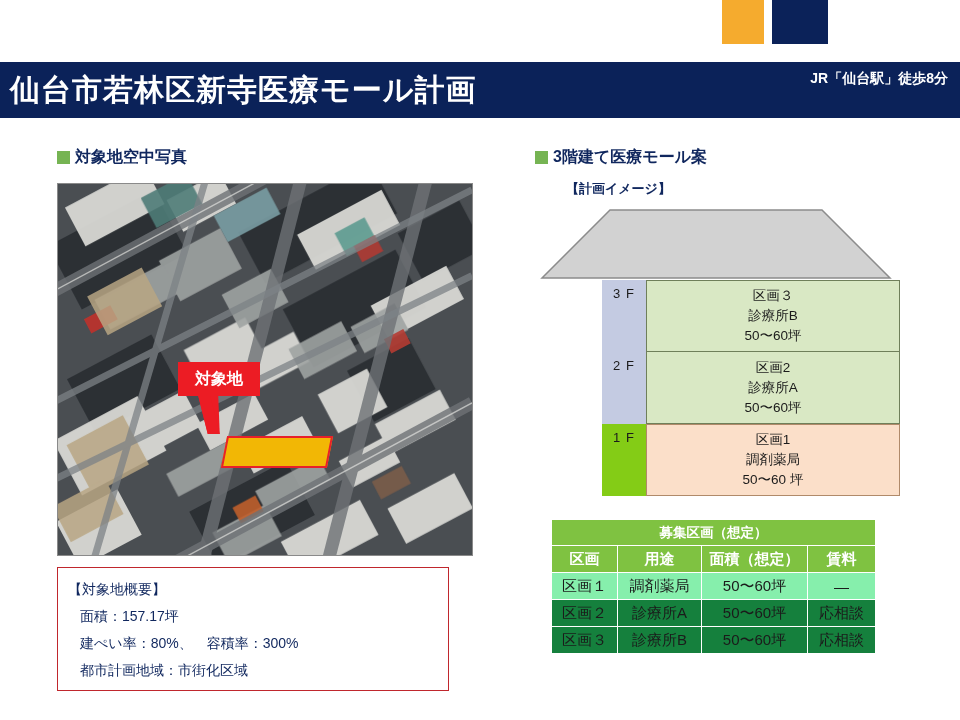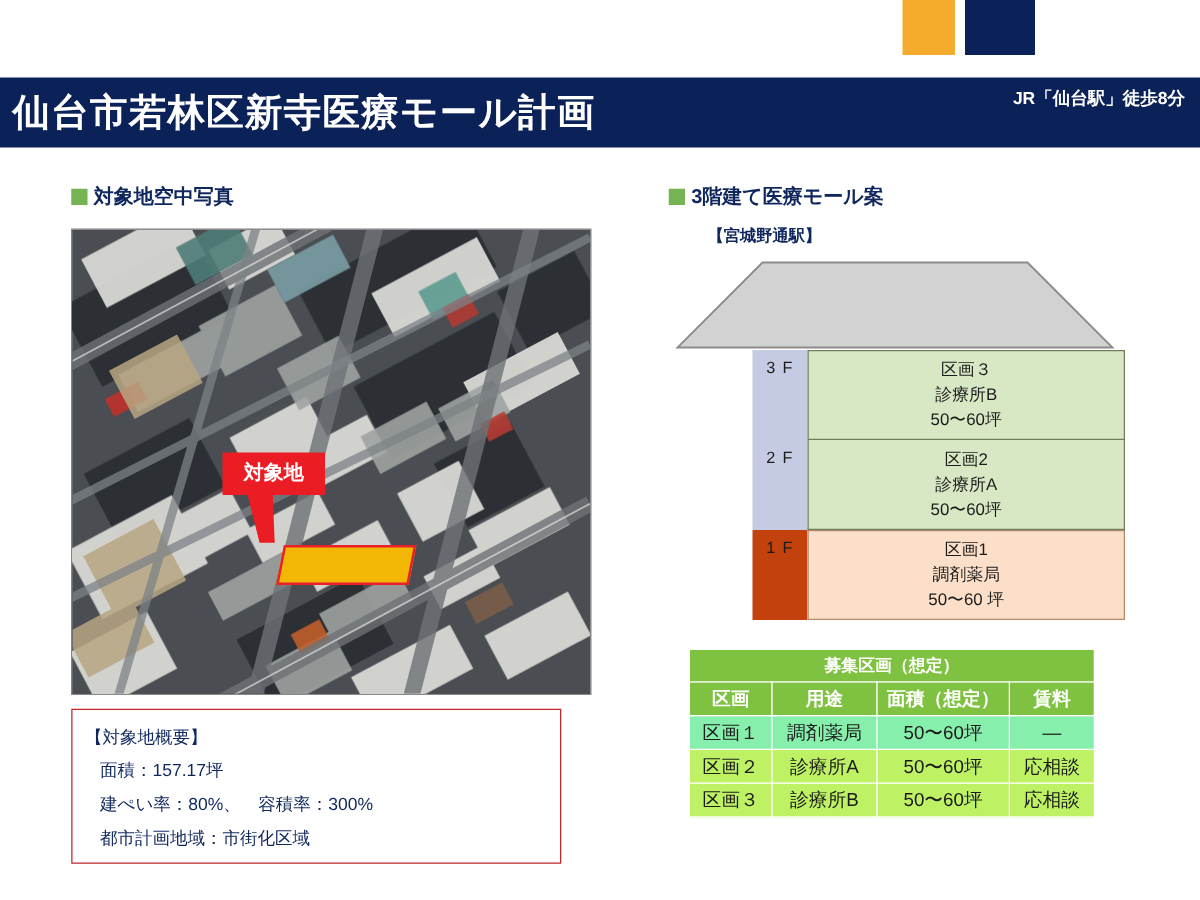--- a/index.html
+++ b/index.html
@@ -97,41 +97,41 @@
     width: 44px; display: flex; align-items: flex-start; justify-content: center;
     padding-top: 6px; color: #1b1b1b; font-size: 13px; letter-spacing: 1px;
   }
   .floor-body {
     flex: 1; border: 1px solid #6f7f5a;
     display: flex; flex-direction: column; align-items: center; justify-content: center;
     color: #1b1b1b; font-size: 13.5px; line-height: 20px; text-align: center;
   }
   .f3 .floor-tag { background: #c4cbe2; height: 72px; }
   .f2 .floor-tag { background: #c4cbe2; height: 72px; }
-  .f1 .floor-tag { background: #c2410c; height: 72px; }
+  .f1 .floor-tag { background: #84cc16; height: 72px; }
   .f3 .floor-body { background: #d9e8c4; height: 72px; }
   .f2 .floor-body { background: #d9e8c4; height: 72px; border-top: none; }
   .f1 .floor-body { background: #fbdfc9; border-color: #b08a6a; height: 72px; }
 
   
   .units {
     position: absolute; left: 551px; top: 519px; width: 324px;
     border-collapse: collapse; table-layout: fixed;
   }
   .units td, .units th {
     border: 1.5px solid #ffffff;
     text-align: center; font-size: 15px; color: #1b1b1b;
     height: 27px; padding: 0;
   }
   .units .tbl-title {
     background: #7fc241; color: #ffffff; font-weight: bold; font-size: 13.5px; height: 26px;
   }
   .units .colhead { background: #7fc241; color: #ffffff; font-weight: bold; }
   .units .r-peach td { background: #86efac; }
-  .units .r-green td { background: #bef264; text-align: center; }
+  .units .r-green td { background: #15803d; text-align: center; }
   .units col.c1 { width: 66px; }
   .units col.c2 { width: 84px; }
   .units col.c3 { width: 106px; }
   .units col.c4 { width: 68px; }
 </style>
 </head>
 <body>
 
 <div id="page">
 
@@ -152,21 +152,21 @@
 
   <div class="sec-head sec-left">
     <span class="sec-bullet"></span>
     <span class="sec-label">対象地空中写真</span>
   </div>
 
   <div class="sec-head sec-right">
     <span class="sec-bullet"></span>
     <span class="sec-label">3階建て医療モール案</span>
   </div>
-  <div class="sub-label">【宮城野通駅】</div>
+  <div class="sub-label">【計画イメージ】</div>
 
   <div class="photo">
     <svg class="photo-canvas" viewBox="0 0 416 373" preserveAspectRatio="none">
       <defs>
         <linearGradient id="gBlk" x1="0" y1="0" x2="1" y2="1">
           <stop offset="0%" stop-color="#3c4044"></stop>
             <stop offset="100%" stop-color="#23262a"></stop>
         </linearGradient>
       </defs>
       <rect x="0" y="0" width="416" height="373" fill="#4a4e52"></rect>

